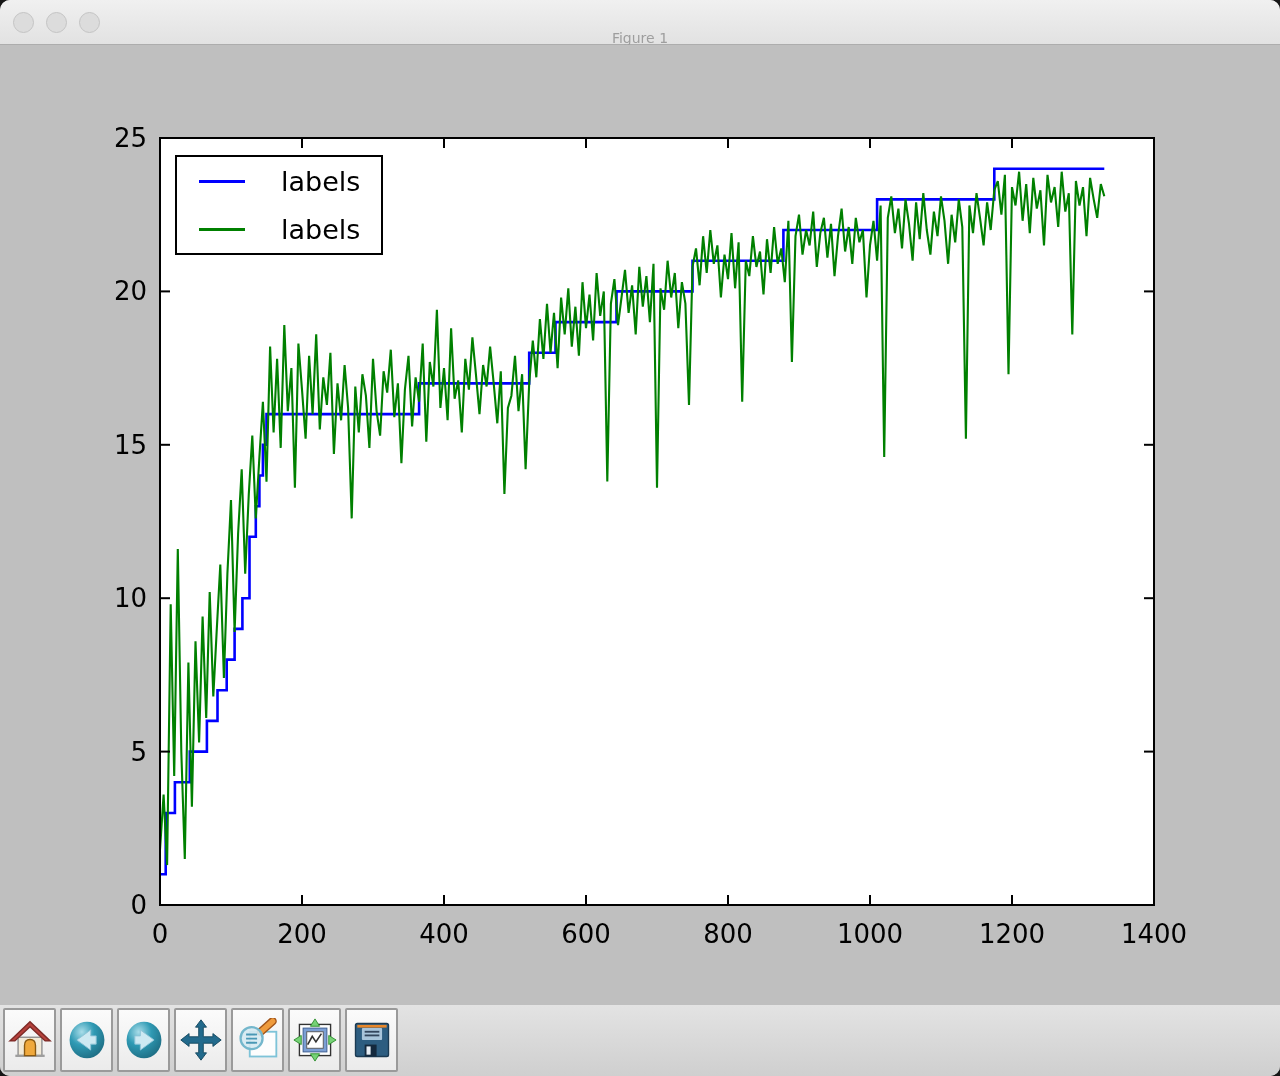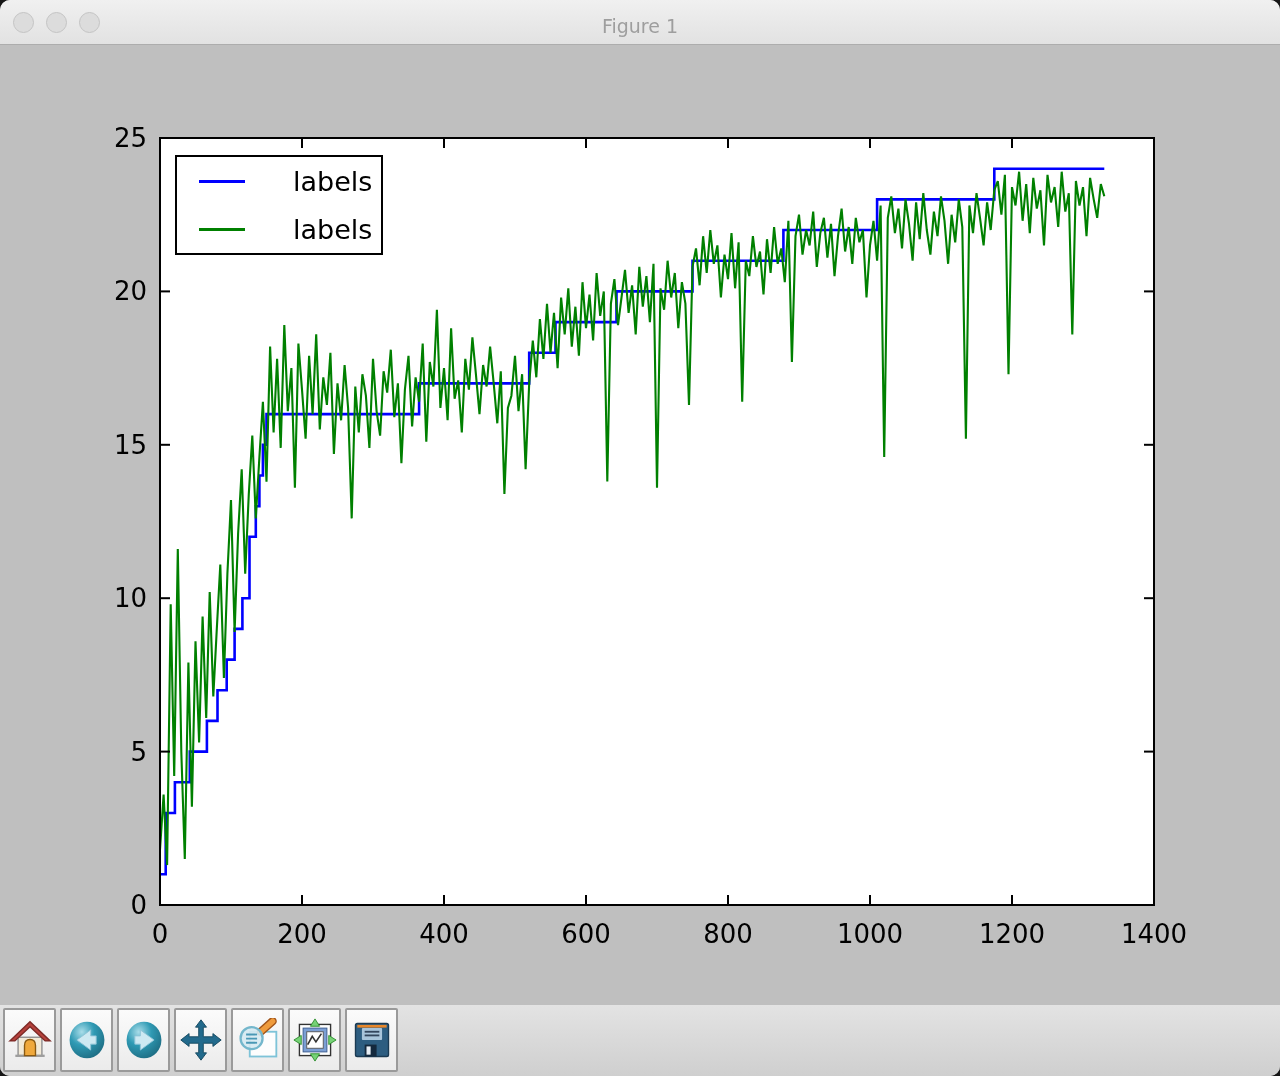--- a/index.html
+++ b/index.html
@@ -1,32 +1,32 @@
 <!DOCTYPE html>
 <html><head>
 <meta charset="utf-8">
 <style>
   html,body{margin:0;padding:0;background:#161616;}
   body{width:1280px;height:1076px;position:relative;font-family:"DejaVu Sans",sans-serif;overflow:hidden;}
   .window{position:absolute;inset:0;border-radius:10px;overflow:hidden;background:#bfbfbf;}
   .titlebar{position:absolute;top:0;left:0;width:1280px;height:44px;
     background:linear-gradient(#f0f0f0,#e2e2e2);border-bottom:1px solid #adadad;}
-  .titlebar .title{position:absolute;left:0;right:0;top:4px;height:44px;line-height:44px;
-    text-align:center;font-size:19px;color:#9e9e9e;}
+  .titlebar .title{position:absolute;left:0;right:0;top:16px;height:44px;line-height:44px;
+    text-align:center;font-size:14px;color:#9e9e9e;}
   .traffic{position:absolute;top:12px;width:21px;height:21px;border-radius:50%;
     background:#dcdcdc;border:1px solid #c4c4c4;box-sizing:border-box;padding:0;}
   .canvas{position:absolute;top:45px;left:0;width:1280px;height:960px;background:#bfbfbf;}
   #plot-svg{position:absolute;top:0;left:0;}
   #plot-svg text{font-family:"DejaVu Sans",sans-serif;}
   .legend{position:absolute;left:175px;top:110px;width:208px;height:100px;
     background:#ffffff;border:2px solid #000;box-sizing:border-box;
     display:flex;flex-direction:column;justify-content:space-around;}
   .legend-row{display:flex;align-items:center;height:48px;}
   .legend-line{display:inline-block;width:46px;height:3px;margin-left:22px;flex:0 0 auto;}
-  .legend-label{margin-left:48px;font-size:27px;color:#000;}
+  .legend-label{margin-left:36px;font-size:27px;color:#000;}
   .toolbar{position:absolute;top:1005px;left:0;width:1280px;height:71px;
     background:linear-gradient(#e3e3e3,#cfcfcf);display:flex;align-items:flex-start;
     gap:4px;padding:3px 0 0 3px;box-sizing:border-box;}
   .tb-btn{width:53px;height:64px;border:2px solid #9a9a9a;border-radius:2px;
     background:linear-gradient(#fbfbfb,#ebebeb);display:flex;align-items:center;
     justify-content:center;padding:0;box-sizing:border-box;}
   .tb-icon{display:flex;align-items:center;justify-content:center;}
 </style>
 </head>
 <body>

